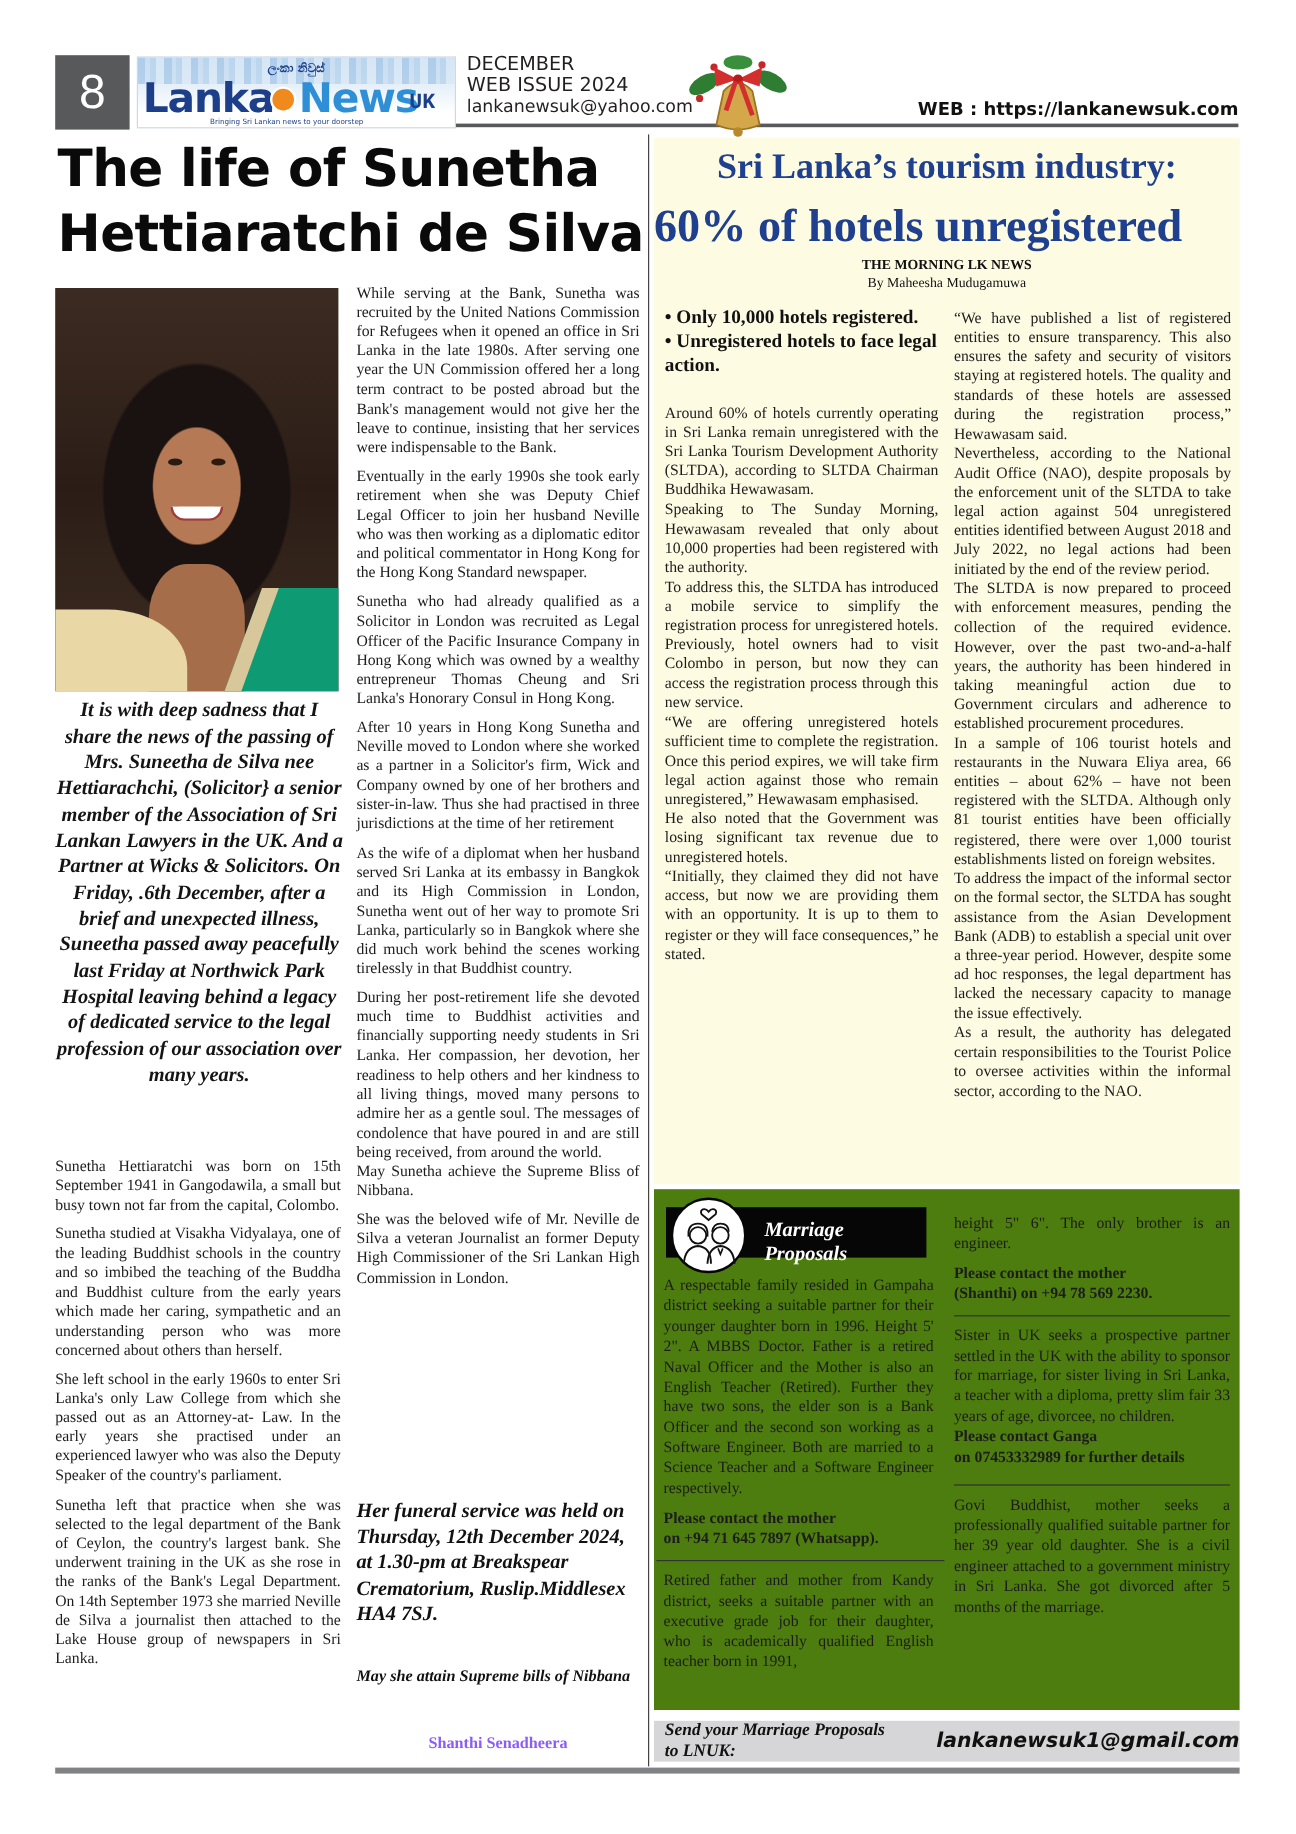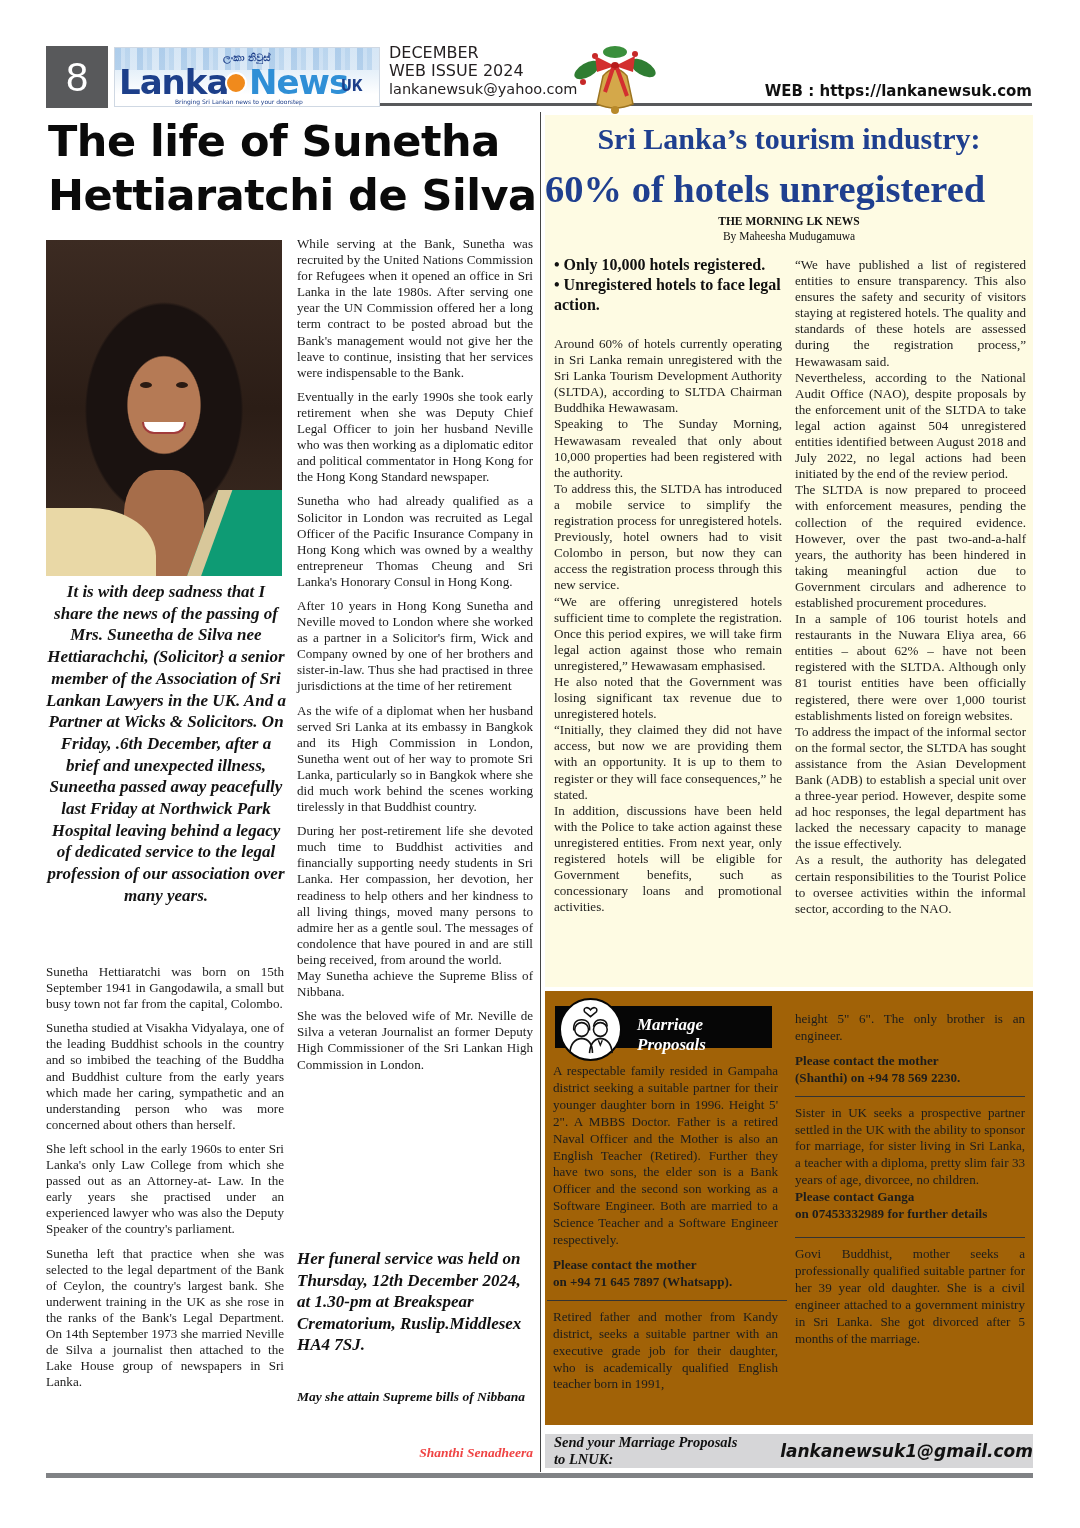--- a/index.html
+++ b/index.html
@@ -44,38 +44,38 @@
   .lead { position: absolute; left: 46px; top: 581px; width: 240px; text-align: center; font-style: italic; font-weight: bold; font-size: 17px; line-height: 21.7px; color: #141414; }
 
   .col { position: absolute; font-size: 13.1px; line-height: 16.1px; text-align: justify; color: #1c1c1c; }
   .col p { margin-bottom: 8px; }
   .col1 { left: 46px; top: 964px; width: 238px; }
   .col2 { left: 297px; top: 236px; width: 236px; }
   .vdiv { position: absolute; left: 540px; top: 112px; width: 1px; height: 1360px; background: #444; }
 
   .funeral { position: absolute; left: 297px; top: 1248px; width: 236px; font-style: italic; font-weight: bold; font-size: 17px; line-height: 21.5px; color: #111; }
   .bliss { position: absolute; left: 297px; top: 1388px; width: 236px; font-style: italic; font-weight: bold; font-size: 13.5px; line-height: 18px; color: #111; }
-  .sign { position: absolute; left: 297px; top: 1445px; width: 236px; text-align: right; font-style: italic; font-weight: bold; font-size: 13.5px; color: #ef4444; }
+  .sign { position: absolute; left: 297px; top: 1445px; width: 236px; text-align: center; font-weight: bold; font-size: 13.5px; color: #8b5cf6; }
 
   .foot-rule { position: absolute; left: 46px; top: 1473px; width: 987px; height: 5px; background: #808285; }
 
   
   .tour { position: absolute; left: 545px; top: 115px; width: 488px; height: 872px; background: #fefbe3; }
   .tour-h1 { position: absolute; left: 0; top: 4px; width: 100%; text-align: center; color: #1f3f8f; font-weight: bold; font-size: 30px; line-height: 40px; }
   .tour-h2 { position: absolute; left: 0; top: 48px; width: 100%; text-align: left; color: #1f3f8f; font-weight: bold; font-size: 38.5px; line-height: 52px; }
   .tour-src { position: absolute; left: 0; top: 100px; width: 100%; text-align: center; font-weight: bold; font-size: 11.5px; color: #111; }
   .tour-by { position: absolute; left: 0; top: 115px; width: 100%; text-align: center; font-size: 11.5px; color: #111; }
   .bullets { position: absolute; left: 9px; top: 140px; width: 232px; font-weight: bold; font-size: 16px; line-height: 20px; color: #111; }
   .tcol { position: absolute; font-size: 13.1px; line-height: 16.1px; text-align: justify; color: #1c1c1c; }
   .tcol p { margin-bottom: 0; }
   .tcol1 { left: 9px; top: 221px; width: 228px; }
   .tcol2 { left: 250px; top: 142px; width: 231px; }
 
   
-  .mp { position: absolute; left: 545px; top: 991px; width: 488px; height: 434px; background: #a16207; }
+  .mp { position: absolute; left: 545px; top: 991px; width: 488px; height: 434px; background: #4d7c0f; }
   .mp-banner { position: absolute; left: 10px; top: 15px; width: 217px; height: 42px; background: #060606; }
   .mp-circle { position: absolute; left: 14px; top: 7px; width: 63px; height: 63px; border-radius: 50%; background: #fff; border: 2px solid #060606; }
   .mp-title { position: absolute; left: 82px; top: 9px; color: #fff; font-style: italic; font-weight: bold; font-size: 17px; }
   .mcol { position: absolute; font-size: 13.1px; line-height: 16.9px; text-align: justify; color: #1c1c1c; }
   .mcol .contact { font-weight: bold; text-align: left; margin-top: 8px; }
   .mcol1 { left: 8px; top: 72px; width: 225px; }
   .mcol2 { left: 250px; top: 20px; width: 230px; }
   .hr { border: none; border-top: 1.5px solid #333; margin: 9px 0 8px 0; }
   .mcol1 .hr { margin-left: -6px; width: 240px; }
 
@@ -163,21 +163,20 @@
     <div>• Only 10,000 hotels registered.</div>
     <div>• Unregistered hotels to face legal action.</div>
   </div>
   <div class="tcol tcol1">
     <p>Around 60% of hotels currently operating in Sri Lanka remain unregistered with the Sri Lanka Tourism Development Authority (SLTDA), according to SLTDA Chairman Buddhika Hewawasam.</p>
     <p>Speaking to The Sunday Morning, Hewawasam revealed that only about 10,000 properties had been registered with the authority.</p>
     <p>To address this, the SLTDA has introduced a mobile service to simplify the registration process for unregistered hotels. Previously, hotel owners had to visit Colombo in person, but now they can access the registration process through this new service.</p>
     <p>“We are offering unregistered hotels sufficient time to complete the registration. Once this period expires, we will take firm legal action against those who remain unregistered,” Hewawasam emphasised.</p>
     <p>He also noted that the Government was losing significant tax revenue due to unregistered hotels.</p>
     <p>“Initially, they claimed they did not have access, but now we are providing them with an opportunity. It is up to them to register or they will face consequences,” he stated.</p>
-    <p>In addition, discussions have been held with the Police to take action against these unregistered entities. From next year, only registered hotels will be eligible for Government benefits, such as concessionary loans and promotional activities.</p>
   </div>
   <div class="tcol tcol2">
     <p>“We have published a list of registered entities to ensure transparency. This also ensures the safety and security of visitors staying at registered hotels. The quality and standards of these hotels are assessed during the registration process,” Hewawasam said.</p>
     <p>Nevertheless, according to the National Audit Office (NAO), despite proposals by the enforcement unit of the SLTDA to take legal action against 504 unregistered entities identified between August 2018 and July 2022, no legal actions had been initiated by the end of the review period.</p>
     <p>The SLTDA is now prepared to proceed with enforcement measures, pending the collection of the required evidence. However, over the past two-and-a-half years, the authority has been hindered in taking meaningful action due to Government circulars and adherence to established procurement procedures.</p>
     <p>In a sample of 106 tourist hotels and restaurants in the Nuwara Eliya area, 66 entities – about 62% – have not been registered with the SLTDA. Although only 81 tourist entities have been officially registered, there were over 1,000 tourist establishments listed on foreign websites.</p>
     <p>To address the impact of the informal sector on the formal sector, the SLTDA has sought assistance from the Asian Development Bank (ADB) to establish a special unit over a three-year period. However, despite some ad hoc responses, the legal department has lacked the necessary capacity to manage the issue effectively.</p>
     <p>As a result, the authority has delegated certain responsibilities to the Tourist Police to oversee activities within the informal sector, according to the NAO.</p>
   </div>
 </div>

